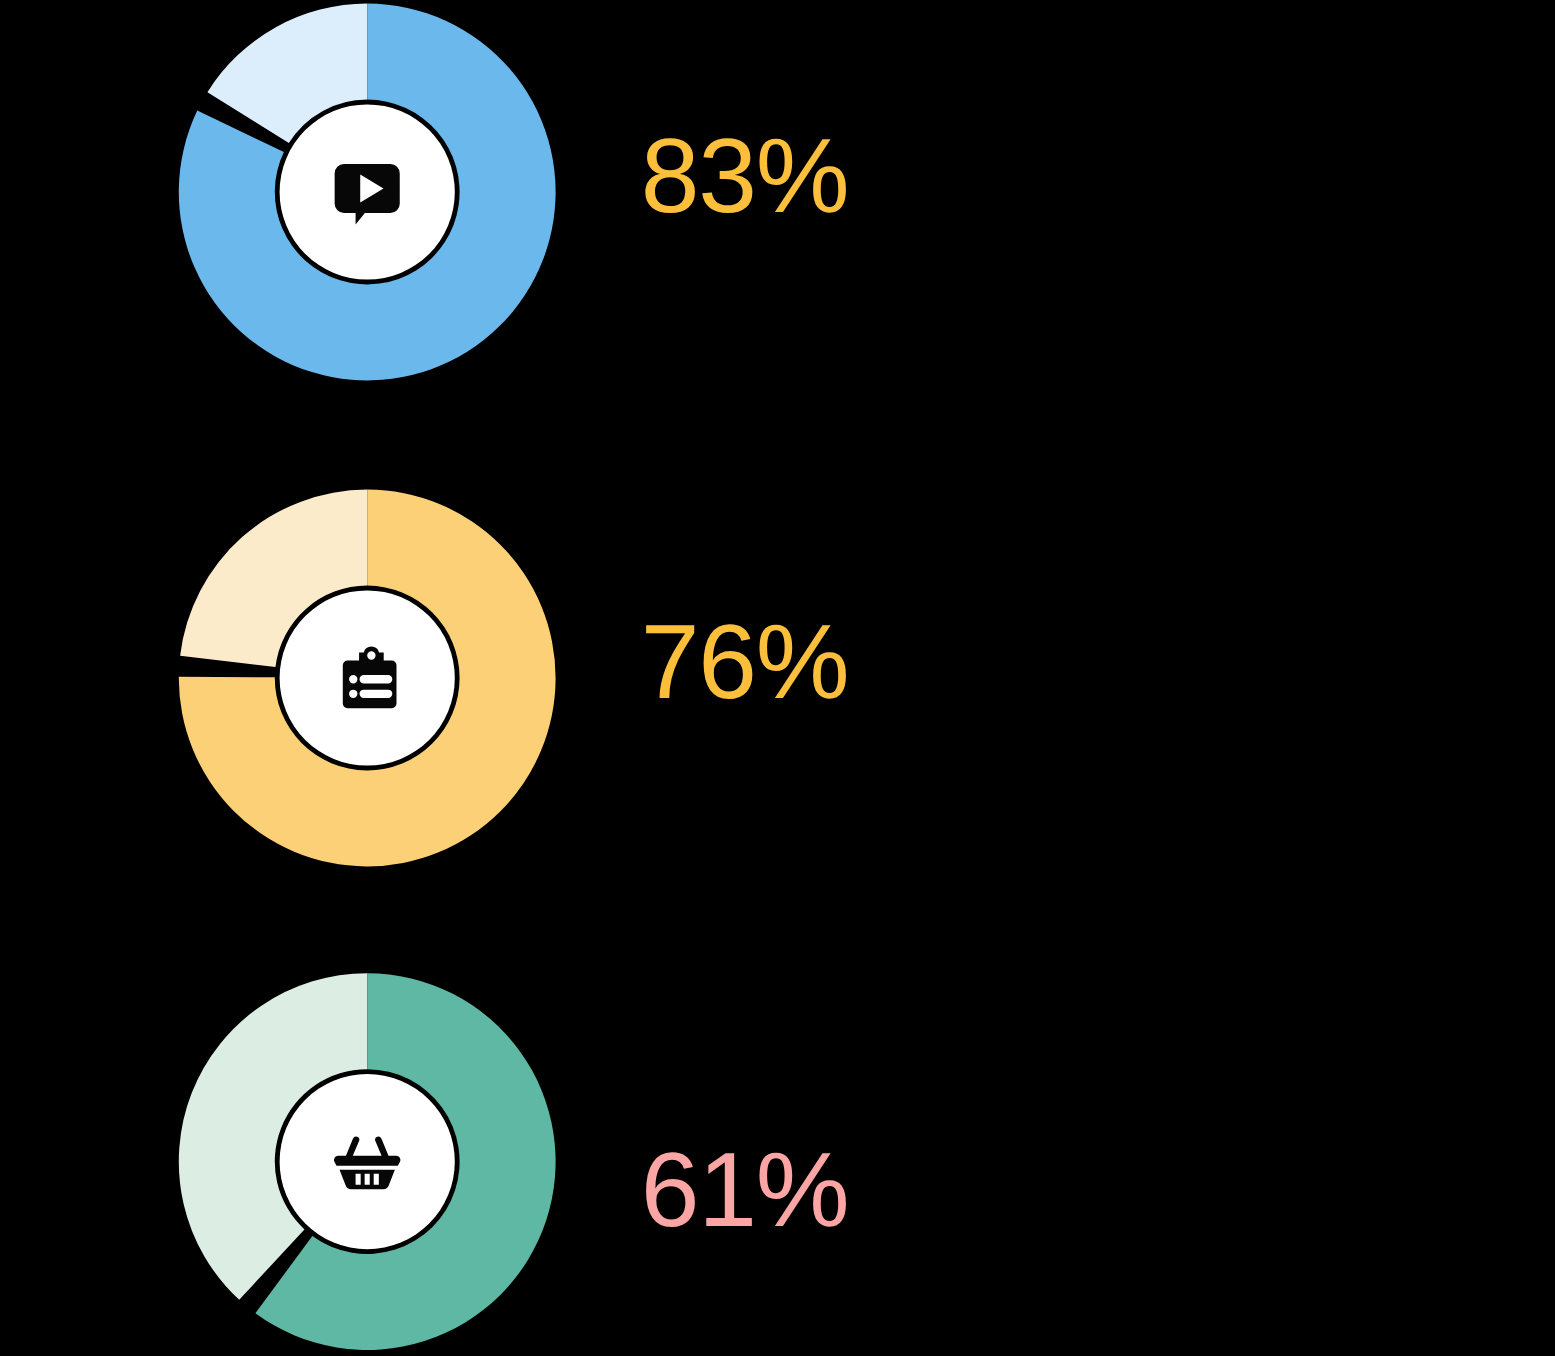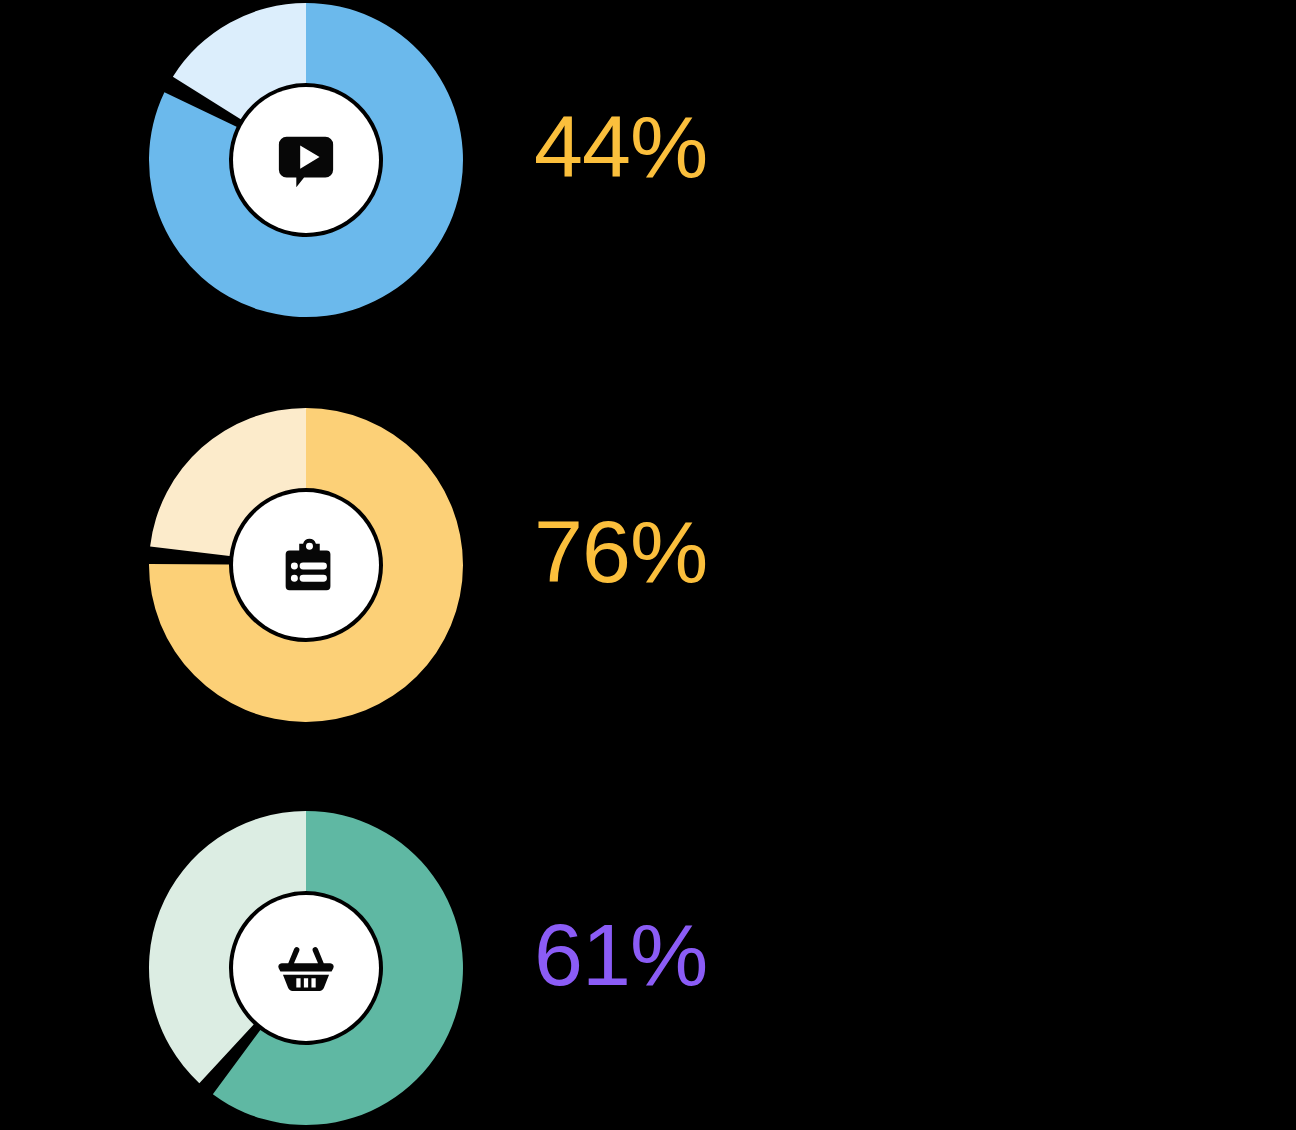--- a/index.html
+++ b/index.html
@@ -103,21 +103,21 @@
         </g>
       </svg>
       <div class="donut-hub">
         <span class="hub-icon">
           <svg viewBox="0 0 64 64" aria-hidden="true">
             <path d="M12 8 h40 a8 8 0 0 1 8 8 v26 a8 8 0 0 1 -8 8 H30 l-8 10 v-10 h-10 a8 8 0 0 1 -8 -8 V16 a8 8 0 0 1 8 -8 z M26 17 l20 12 -20 12 z" fill-rule="evenodd"></path>
           </svg>
         </span>
       </div>
     </div>
-    <div class="pct-label" style="color: rgb(251, 191, 60);">44%</div>
+    <div class="pct-label" style="color: rgb(251, 191, 60);">83%</div>
   </div>
 
   <div class="stat-row" id="row-survey">
     <div class="donut-wrap">
       <svg class="donut-svg" viewBox="0 0 320 320">
         <g>
           <path class="seg-track" d="M 4.10 141.41 A 157 157 0 0 1 160.00 3.00 L 160.00 83.00 A 77 77 0 0 0 83.54 150.88 Z" fill="#FCEBCB"></path>
         </g>
         <g>
           <path class="seg-fill" d="M 160.00 3.00 A 157 157 0 1 1 3.00 158.90 L 83.00 159.46 A 77 77 0 1 0 160.00 83.00 Z" fill="#FCD077"></path>
@@ -145,16 +145,16 @@
         </g>
       </svg>
       <div class="donut-hub">
         <span class="hub-icon">
           <svg viewBox="0 0 64 64" aria-hidden="true">
             <path d="M23.4 10.6 a3 3 0 0 1 1.5 4 L19.6 27 h-5.9 l6.1 -14.9 a3 3 0 0 1 3.6 -1.5 z M40.6 10.6 a3 3 0 0 1 3.6 1.5 L50.3 27 h-5.9 l-5.3 -12.4 a3 3 0 0 1 1.5 -4 z M7 27 h50 a3.6 3.6 0 0 1 3.2 5.2 l-1.8 3.4 H5.6 l-1.8 -3.4 A3.6 3.6 0 0 1 7 27 z M8.2 39 h47.6 l-5.3 13.5 a5 5 0 0 1 -4.7 3.2 H18.2 a5 5 0 0 1 -4.7 -3.2 z M22 42.5 v9.5 h4.4 v-9.5 z M29.8 42.5 v9.5 h4.4 v-9.5 z M37.6 42.5 v9.5 h4.4 v-9.5 z" fill-rule="evenodd"></path>
           </svg>
         </span>
       </div>
     </div>
-    <div class="pct-label" style="color: #8b5cf6;">61%</div>
+    <div class="pct-label" style="color: #fca5a5; margin-top: 37px;">61%</div>
   </div>
 
 </div>
 
 </body></html>

